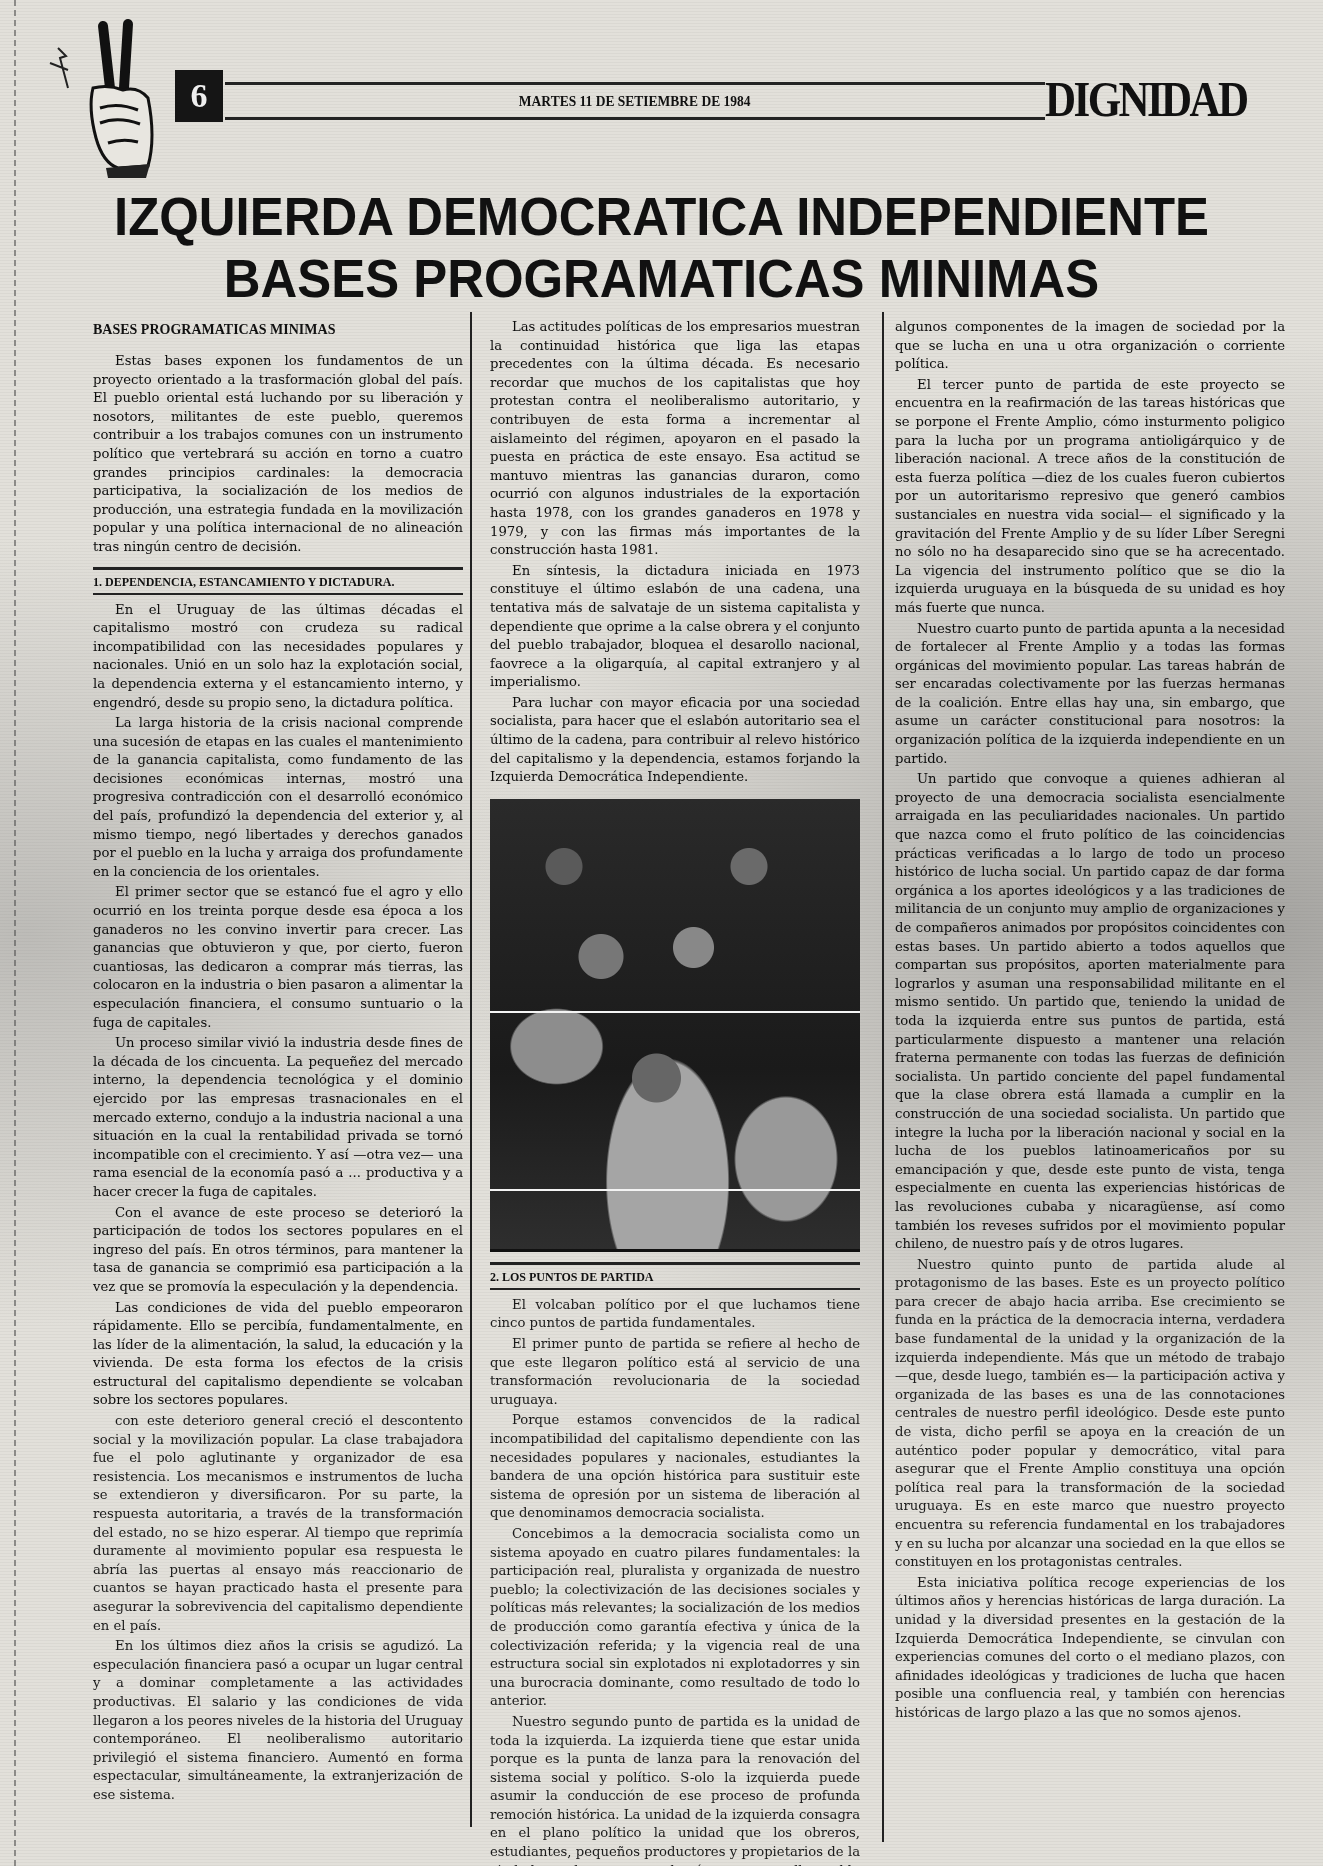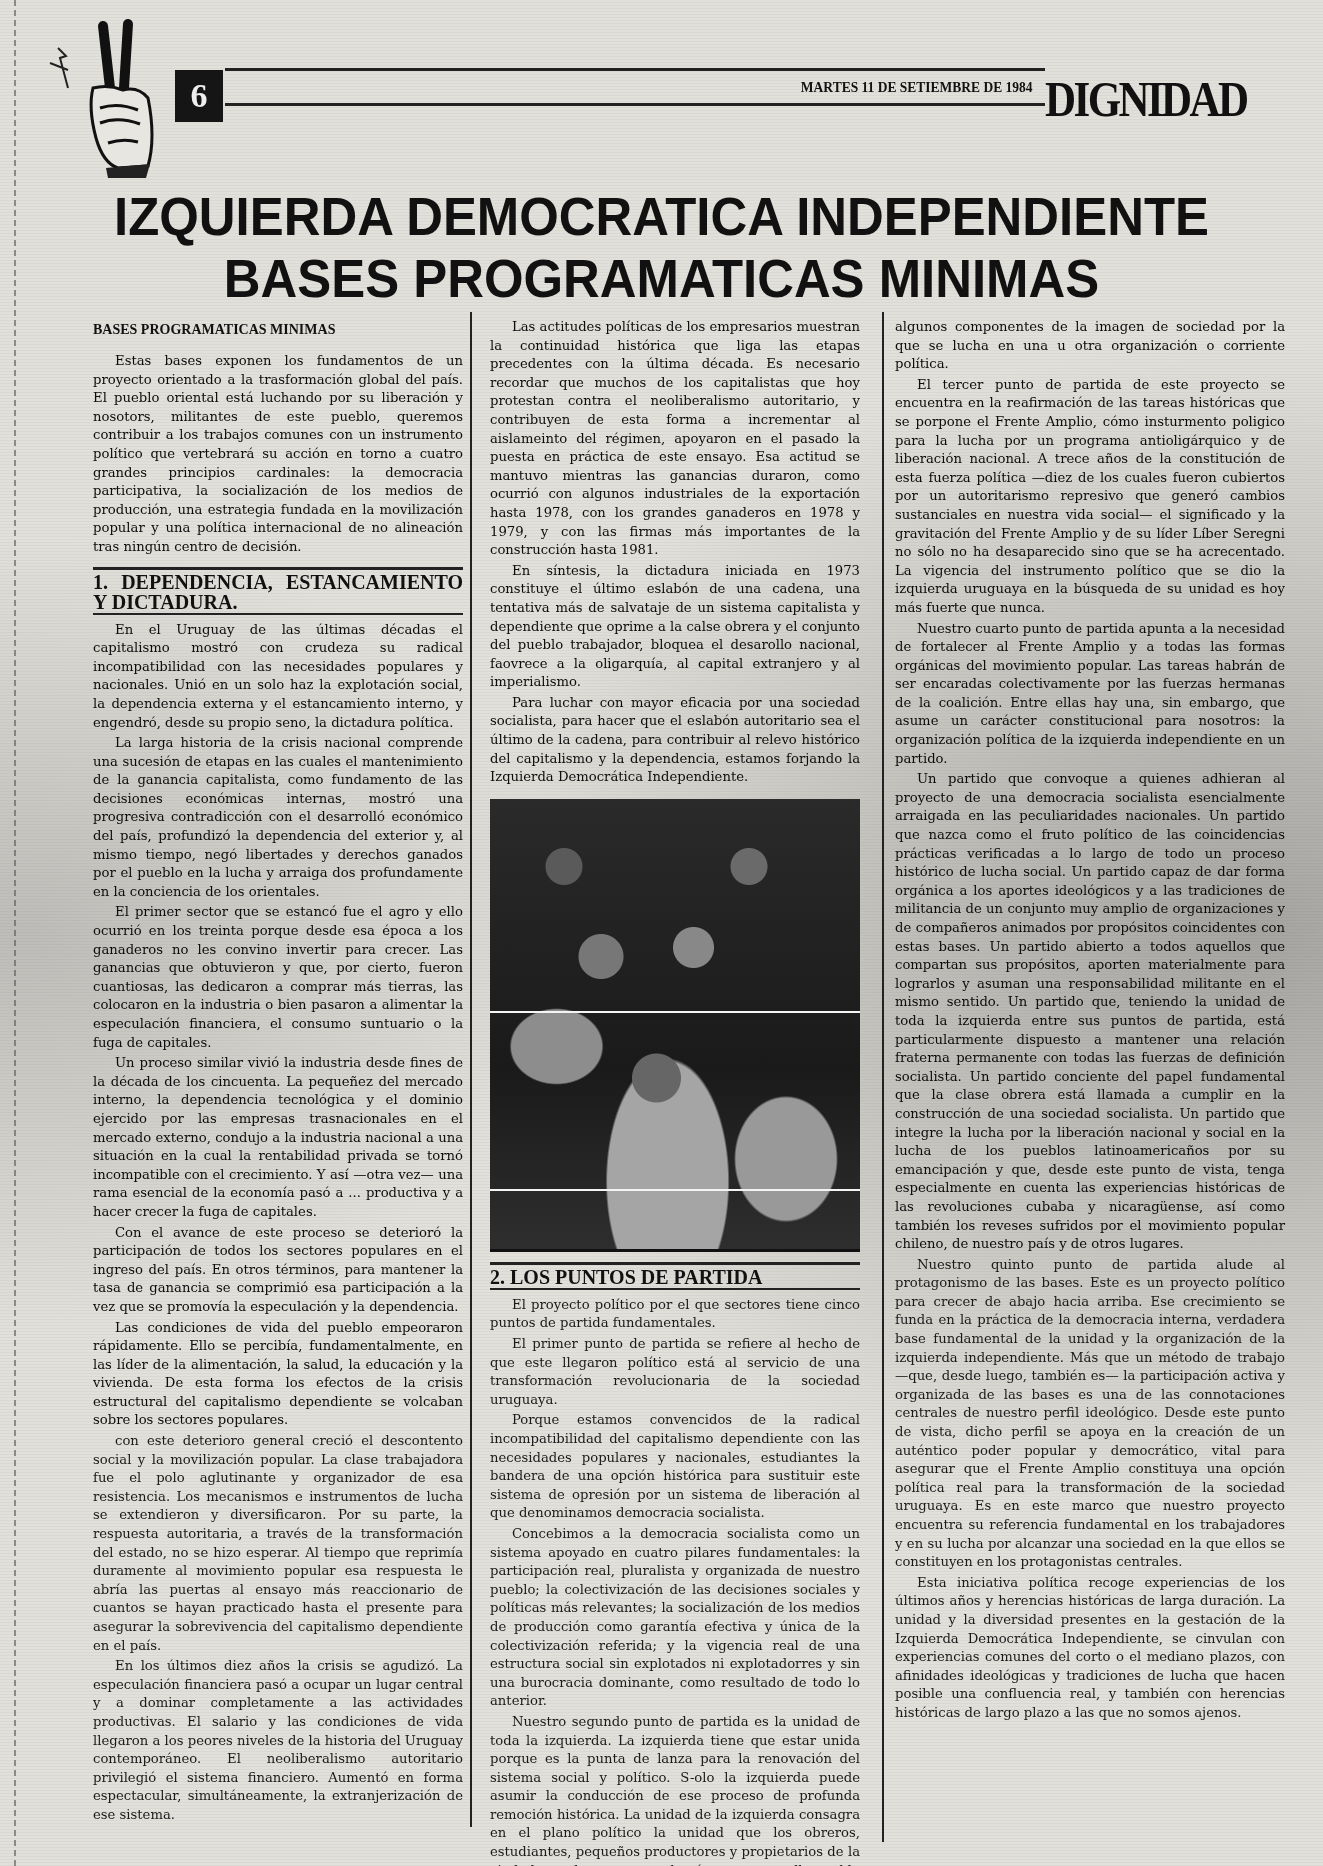--- a/index.html
+++ b/index.html
@@ -23,23 +23,23 @@
   }
   
   .hand-logo { position: absolute; left: 38px; top: 18px; width: 130px; height: 160px; }
   .page-num-box {
     position: absolute; left: 175px; top: 70px; width: 48px; height: 52px;
     background: #151515; color: #eee;
     font-family: "Liberation Serif", serif; font-size: 34px; font-weight: bold;
     display: flex; align-items: center; justify-content: center;
   }
   .date-band {
-    position: absolute; left: 225px; top: 68px; width: 820px; height: 32px;
+    position: absolute; left: 225px; top: 82px; width: 820px; height: 32px;
     border-top: 3px solid #222; border-bottom: 3px solid #222;
-    display: flex; align-items: center; justify-content: flex-end;
+    display: flex; align-items: center; justify-content: center;
   }
   .date-text {
     font-family: "Liberation Serif", serif; font-weight: bold; font-size: 15px;
     letter-spacing: 0px; transform: scaleX(0.9);
   }
   .paper-name {
     position: absolute; left: 1045px; top: 72px; width: 240px; height: 55px;
     font-family: "Liberation Serif", serif; font-weight: bold; font-size: 50px;
     letter-spacing: -3px; transform: scaleX(0.86); transform-origin: left center;
     line-height: 55px; color: #111;
@@ -68,21 +68,21 @@
   .col p { margin: 0 0 2px 0; text-indent: 22px; }
   .col p.dark { font-weight: normal; color: #0c0c0c; }
   .col p.light { font-weight: normal; color: #1a1a1a; }
   .sec-title {
     font-family: "Liberation Serif", serif; font-weight: bold;
     font-size: 15px; line-height: 20px; margin: 6px 0 4px 0; text-indent: 0;
     text-transform: uppercase;
   }
   .sec-title.boxed {
     border-top: 3px solid #222; border-bottom: 2px solid #222; padding: 2px 0 1px 0;
-    margin: 10px 0 6px 0; font-size: 20px;
+    margin: 10px 0 6px 0; font-size: 12px;
   }
   .sec-title.intro { font-size: 14px; margin: 2px 0 12px 0; }
 
   .photo {
     position: relative; width: 370px; height: 450px; margin: 12px 0 8px 0;
     background:
       radial-gradient(circle at 30% 35%, #777 0 22px, transparent 23px),
       radial-gradient(circle at 55% 33%, #888 0 20px, transparent 21px),
       radial-gradient(circle at 45% 62%, #666 0 24px, transparent 25px),
       radial-gradient(circle at 20% 15%, #5a5a5a 0 18px, transparent 19px),
@@ -137,21 +137,21 @@
 
   <div class="col col-2">
     <p class="dark">Las actitudes políticas de los empresarios muestran la continuidad histórica que liga las etapas precedentes con la última década. Es necesario recordar que muchos de los capitalistas que hoy protestan contra el neoliberalismo autoritario, y contribuyen de esta forma a incrementar al aislameinto del régimen, apoyaron en el pasado la puesta en práctica de este ensayo. Esa actitud se mantuvo mientras las ganancias duraron, como ocurrió con algunos industriales de la exportación hasta 1978, con los grandes ganaderos en 1978 y 1979, y con las firmas más importantes de la construcción hasta 1981.</p>
     <p class="dark">En síntesis, la dictadura iniciada en 1973 constituye el último eslabón de una cadena, una tentativa más de salvataje de un sistema capitalista y dependiente que oprime a la calse obrera y el conjunto del pueblo trabajador, bloquea el desarollo nacional, faovrece a la oligarquía, al capital extranjero y al imperialismo.</p>
     <p class="dark">Para luchar con mayor eficacia por una sociedad socialista, para hacer que el eslabón autoritario sea el último de la cadena, para contribuir al relevo histórico del capitalismo y la dependencia, estamos forjando la Izquierda Democrática Independiente.</p>
     <div class="photo">
       <div class="scan-line" style="top:212px"></div>
       <div class="scan-line" style="top:390px"></div>
     </div>
     <div class="sec-title boxed">2. LOS PUNTOS DE PARTIDA</div>
-    <p class="light">El proyecto político por el que sectores tiene cinco puntos de partida fundamentales.</p>
+    <p class="light">El volcaban político por el que luchamos tiene cinco puntos de partida fundamentales.</p>
     <p class="light">El primer punto de partida se refiere al hecho de que este llegaron político está al servicio de una transformación revolucionaria de la sociedad uruguaya.</p>
     <p class="light">Porque estamos convencidos de la radical incompatibilidad del capitalismo dependiente con las necesidades populares y nacionales, estudiantes la bandera de una opción histórica para sustituir este sistema de opresión por un sistema de liberación al que denominamos democracia socialista.</p>
     <p class="light">Concebimos a la democracia socialista como un sistema apoyado en cuatro pilares fundamentales: la participación real, pluralista y organizada de nuestro pueblo; la colectivización de las decisiones sociales y políticas más relevantes; la socialización de los medios de producción como garantía efectiva y única de la colectivización referida; y la vigencia real de una estructura social sin explotados ni explotadorres y sin una burocracia dominante, como resultado de todo lo anterior.</p>
     <p class="light">Nuestro segundo punto de partida es la unidad de toda la izquierda. La izquierda tiene que estar unida porque es la punta de lanza para la renovación del sistema social y político. S-olo la izquierda puede asumir la conducción de ese proceso de profunda remoción histórica. La unidad de la izquierda consagra en el plano político la unidad que los obreros, estudiantes, pequeños productores y propietarios de la ciudad y el campo y demás sectores dl pueblo trabajador han formado en décadas de lucha contra la política fondomonetarista y autoritaria. Esa unidad política de diferentes fuerzas sociales puede y debe sobreponerse a las diferencias en cuanto a</p>
   </div>
 
   <div class="col col-3">
     <p class="dark" style="text-indent:0">algunos componentes de la imagen de sociedad por la que se lucha en una u otra organización o corriente política.</p>
     <p class="dark">El tercer punto de partida de este proyecto se encuentra en la reafirmación de las tareas históricas que se porpone el Frente Amplio, cómo insturmento poligico para la lucha por un programa antioligárquico y de liberación nacional. A trece años de la constitución de esta fuerza política —diez de los cuales fueron cubiertos por un autoritarismo represivo que generó cambios sustanciales en nuestra vida social— el significado y la gravitación del Frente Amplio y de su líder Líber Seregni no sólo no ha desaparecido sino que se ha acrecentado. La vigencia del instrumento político que se dio la izquierda uruguaya en la búsqueda de su unidad es hoy más fuerte que nunca.</p>
     <p class="dark">Nuestro cuarto punto de partida apunta a la necesidad de fortalecer al Frente Amplio y a todas las formas orgánicas del movimiento popular. Las tareas habrán de ser encaradas colectivamente por las fuerzas hermanas de la coalición. Entre ellas hay una, sin embargo, que asume un carácter constitucional para nosotros: la organización política de la izquierda independiente en un partido.</p>

